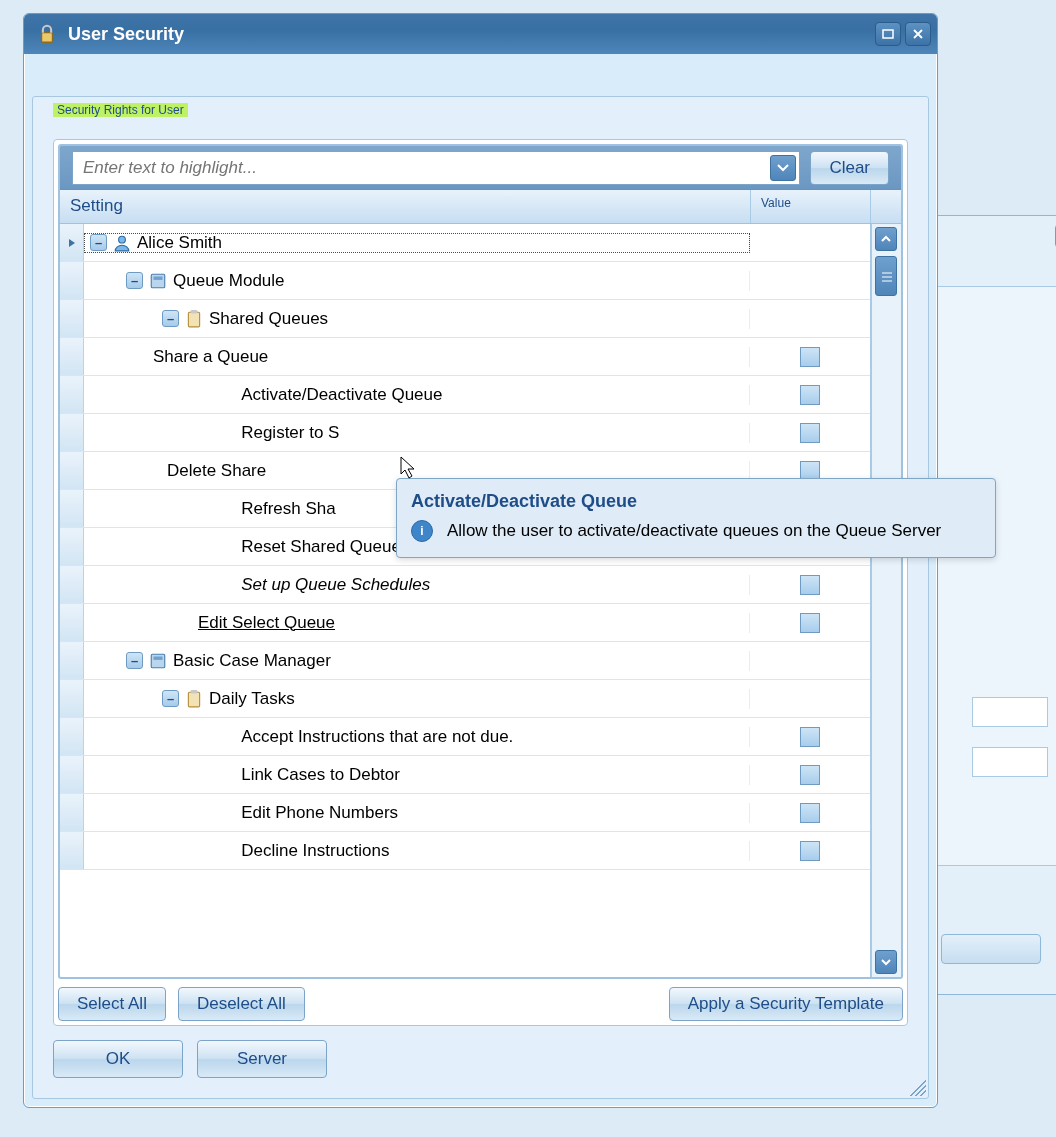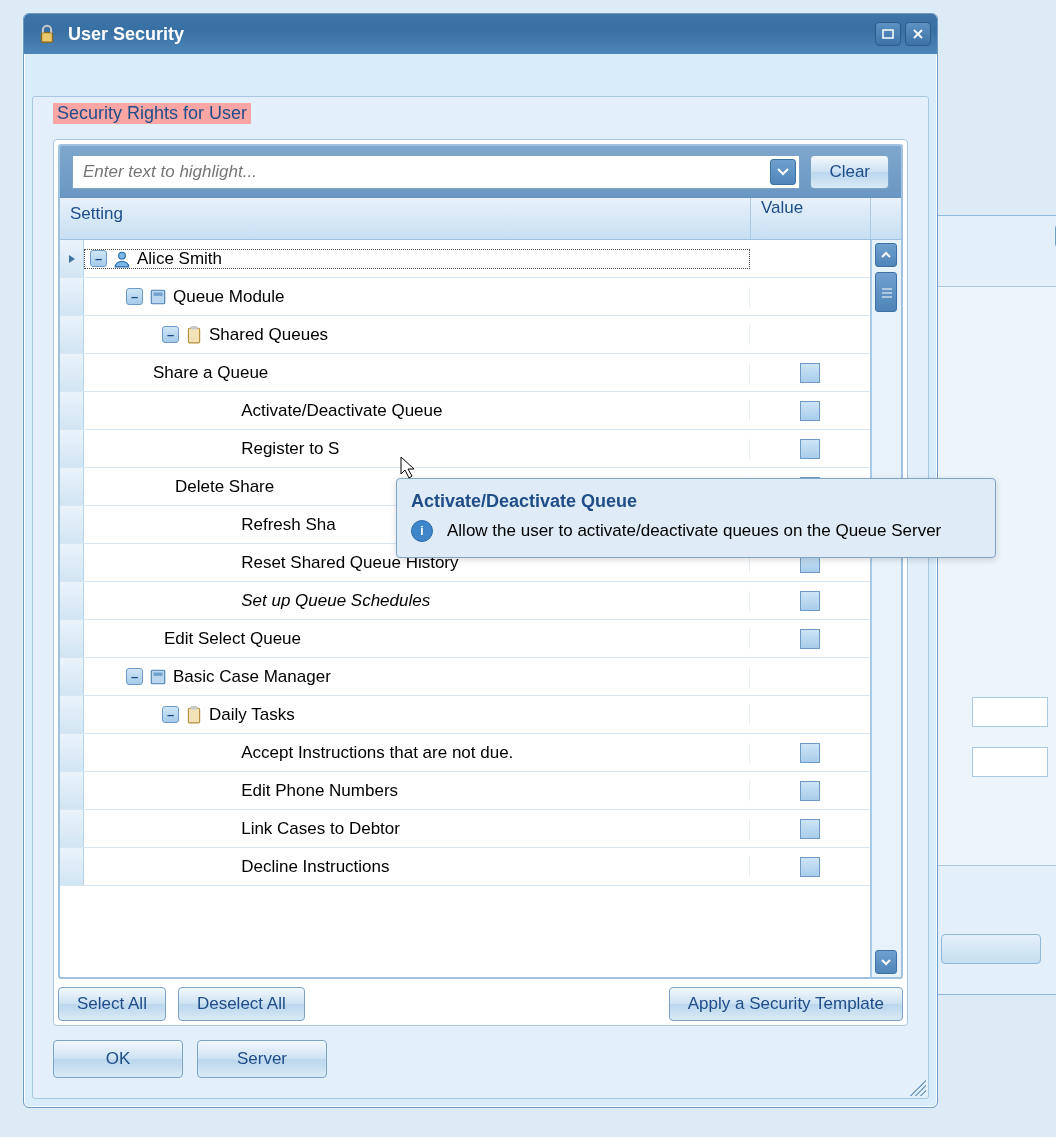--- a/index.html
+++ b/index.html
@@ -70,43 +70,43 @@
     background: #E3F0FB;
     border: 1px solid #A8C8E2;
     border-radius: 3px;
     padding: 20px;
     display: flex; flex-direction: column;
     position: relative;
   }
 
   .groupbox-title {
     position: absolute; top: 6px; left: 20px;
-    color: #1E4D88; font-size: 18px;
-    background: #fca5a5; padding: 0 4px;
+    color: #1E4D88; font-size: 12px;
+    background: #bef264; padding: 0 4px;
   }
   .groupbox {
     flex: 1;
     border: 1px solid #A8C8E2;
     border-radius: 4px;
     background: #fff;
     margin-top: 22px;
     padding: 4px;
     display: flex; flex-direction: column;
   }
 
   .inner-panel {
     flex: 1;
     border: 2px solid #9EC2E0;
     border-radius: 3px;
     display: flex; flex-direction: column;
     overflow: hidden;
   }
 
   .search-area {
-    height: 52px;
+    height: 44px;
     background: linear-gradient(#7FA7CC, #6A97C2);
     border-bottom: 1px solid #6A93BB;
     display: flex; align-items: center; padding: 0 12px; gap: 10px;
   }
   .search-combo {
     flex: 1; height: 34px;
     background: #fff; border: 1px solid #7CA4C9;
     display: flex; align-items: center;
   }
   .search-input {
@@ -124,27 +124,27 @@
   .btn {
     height: 34px; padding: 0 18px;
     background: linear-gradient(#F2F8FD, #CEE2F2 48%, #BBD6ED 52%, #D9EAF6);
     border: 1px solid #7CA4C9;
     border-radius: 4px;
     color: #1E4D88; font-size: 17px; cursor: pointer;
     display: inline-flex; align-items: center; justify-content:center;
   }
 
   .grid-header {
-    height: 42px;
+    height: 34px;
     background: linear-gradient(#E8F2FB, #C7DEF2);
     border-bottom: 1px solid #9EC2E0;
     display: flex;
   }
   .gh-setting { flex: 1; padding: 6px 10px; color: #1E4D88; font-size: 17px; border-right:1px solid #A9CAE4; }
-  .gh-value { width: 120px; padding: 0 10px; color: #1E4D88; font-size: 17px; border-right:1px solid #A9CAE4; }
+  .gh-value { width: 120px; padding: 6px 10px; color: #1E4D88; font-size: 12px; border-right:1px solid #A9CAE4; }
   .gh-scroll { width: 30px; }
 
   .grid-body {
     flex: 1;
     position: relative;
     overflow: hidden;
     display:flex;
   }
   .rows {
     flex:1;
@@ -367,21 +367,21 @@
                 <div class="row-indicator"></div>
                 <div class="cell-setting" style="padding-left: 157.2px;">
                   <span>Register to S</span>
                 </div>
                 <div class="cell-value">
                   <span class="chk"></span>
                 </div>
               </div>
               <div class="row">
                 <div class="row-indicator"></div>
-                <div class="cell-setting" style="padding-left: 83px; margin-left: 8px;">
+                <div class="cell-setting" style="padding-left: 83px;">
                   <span>Delete Share</span>
                 </div>
                 <div class="cell-value">
                   <span class="chk"></span>
                 </div>
               </div>
               <div class="row">
                 <div class="row-indicator"></div>
                 <div class="cell-setting" style="padding-left: 157.2px;">
                   <span>Refresh Sha</span>
@@ -403,21 +403,21 @@
                 <div class="row-indicator"></div>
                 <div class="cell-setting" style="padding-left: 157.2px; font-style: italic;">
                   <span>Set up Queue Schedules</span>
                 </div>
                 <div class="cell-value">
                   <span class="chk"></span>
                 </div>
               </div>
               <div class="row">
                 <div class="row-indicator"></div>
-                <div class="cell-setting" style="padding-left: 80px;">
+                <div class="cell-setting" style="padding-left: 114px; text-decoration: underline;">
                   <span>Edit Select Queue</span>
                 </div>
                 <div class="cell-value">
                   <span class="chk"></span>
                 </div>
               </div>
               <div class="row">
                 <div class="row-indicator"></div>
                 <div class="cell-setting" style="padding-left: 42px;">
                   <span class="expander">–</span>
@@ -450,30 +450,30 @@
                 <div class="cell-setting" style="padding-left: 157.2px;">
                   <span>Accept Instructions that are not due.</span>
                 </div>
                 <div class="cell-value">
                   <span class="chk"></span>
                 </div>
               </div>
               <div class="row">
                 <div class="row-indicator"></div>
                 <div class="cell-setting" style="padding-left: 157.2px;">
+                  <span>Link Cases to Debtor</span>
+                </div>
+                <div class="cell-value">
+                  <span class="chk"></span>
+                </div>
+              </div>
+              <div class="row">
+                <div class="row-indicator"></div>
+                <div class="cell-setting" style="padding-left: 157.2px;">
                   <span>Edit Phone Numbers</span>
-                </div>
-                <div class="cell-value">
-                  <span class="chk"></span>
-                </div>
-              </div>
-              <div class="row">
-                <div class="row-indicator"></div>
-                <div class="cell-setting" style="padding-left: 157.2px;">
-                  <span>Link Cases to Debtor</span>
                 </div>
                 <div class="cell-value">
                   <span class="chk"></span>
                 </div>
               </div>
               <div class="row">
                 <div class="row-indicator"></div>
                 <div class="cell-setting" style="padding-left: 157.2px; text-align: center;">
                   <span>Decline Instructions</span>
                 </div>

